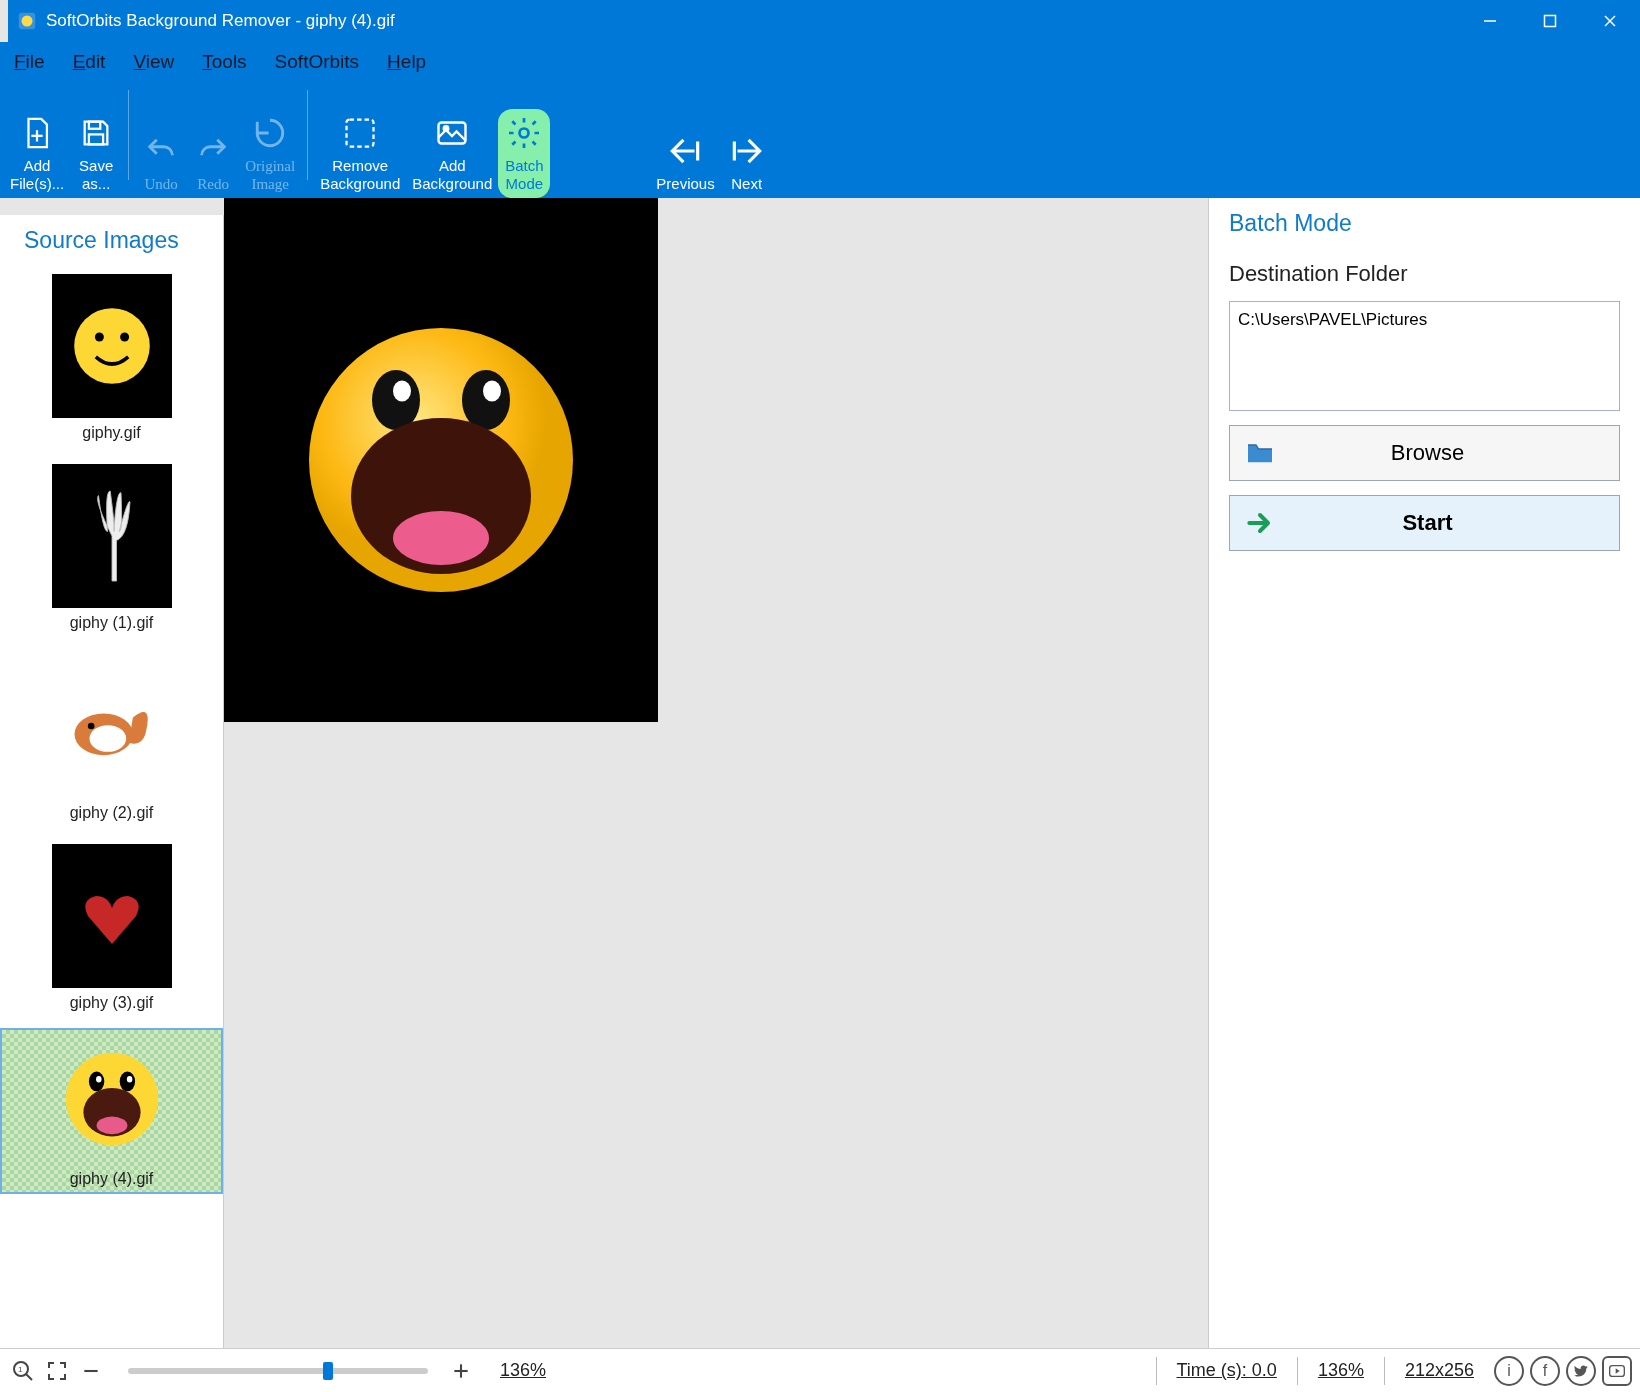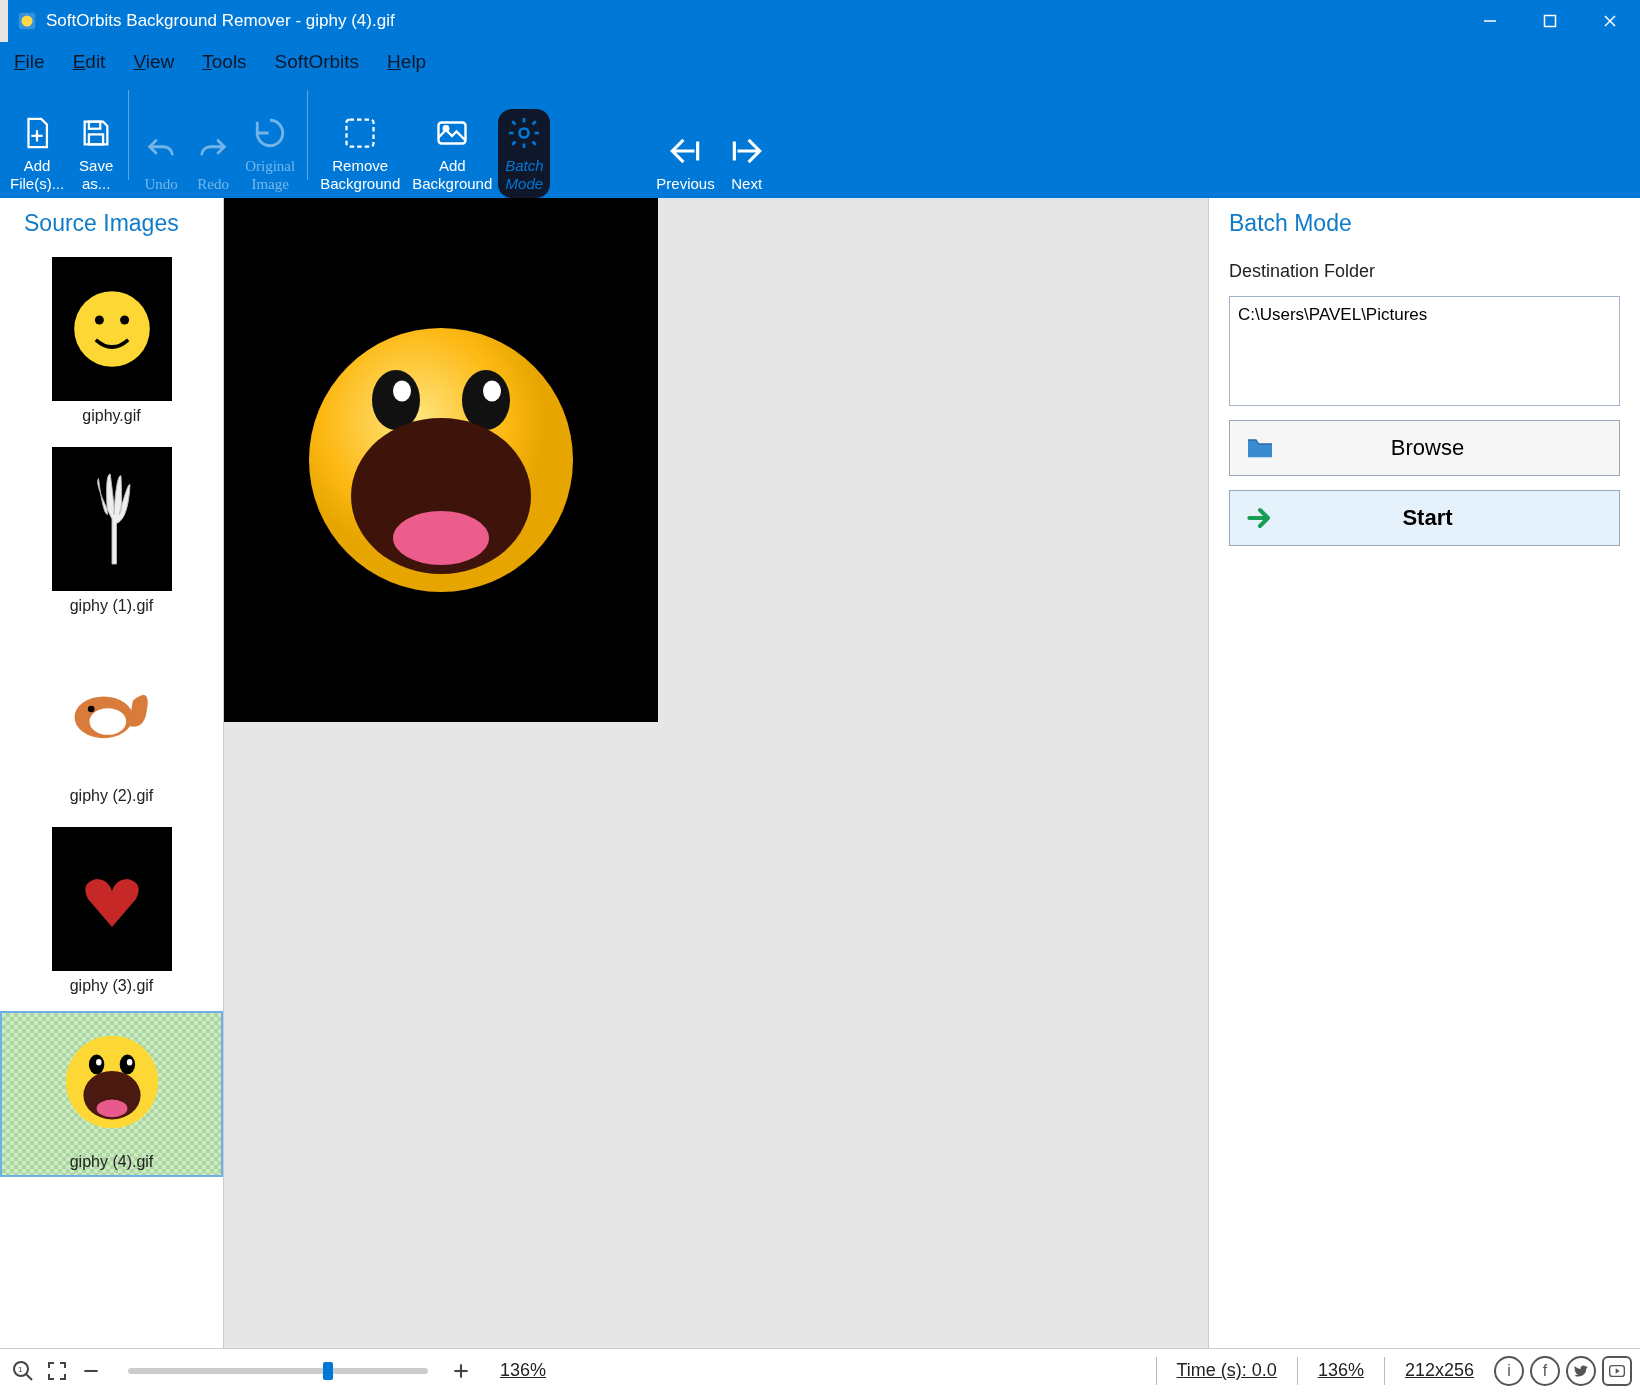--- a/index.html
+++ b/index.html
@@ -18,43 +18,43 @@
   .menubar .menuitem { cursor: pointer; }
   .menubar .menuitem .ul { text-decoration: underline; }
 
   
   .toolbar { height: 116px; background: #0078d7; display: flex; align-items: center; padding: 0 4px; color: #fff; font-size: 15px; }
   .tb-group { display: flex; align-items: flex-end; height: 100%; padding-top: 6px; }
   .tb-btn { display: flex; flex-direction: column; align-items: center; justify-content: flex-start; padding: 4px 6px; cursor: pointer; text-align: center; line-height: 1.25; }
   .tb-btn .ic { width: 40px; height: 40px; display: flex; align-items: center; justify-content: center; margin-bottom: 4px; }
   .tb-btn.disabled { opacity: 0.45; cursor: default; font-family: Liberation Serif, serif; }
   .tb-sep { width: 1px; height: 90px; background: rgba(255,255,255,0.35); margin: 8px 6px 0; align-self: flex-start; }
-  .tb-btn.active { background: #0f172a; color: #0078d7; border-radius: 14px; font-style: italic; }
+  .tb-btn.active { background: #86efac; color: #0078d7; border-radius: 14px; }
   .tb-spacer { width: 100px; }
 
   
   .main { flex: 1; display: flex; background: #e6e6e6; min-height: 0; }
 
   
-  .left-panel { width: 224px; background: #fff; border-right: 1px solid #ccc; display: flex; flex-direction: column; }
+  .left-panel { width: 224px; background: #fff; border-right: 1px solid #ccc; display: flex; flex-direction: column; margin-top: 17px; }
   .left-panel .panel-title { color: #0f7bc9; font-size: 23px; padding: 12px 24px 10px; }
   .thumbs { flex: 1; overflow-y: auto; padding: 4px 0 10px; }
   .thumb { display: flex; flex-direction: column; align-items: center; margin-bottom: 10px; cursor: pointer; padding: 4px 2px; border: 2px solid transparent; }
   .thumb.selected { background: repeating-conic-gradient(#a8d8a0 0% 25%, #cfe9c4 0% 50%) 0 0/8px 8px, #d3eccf; border: 2px solid #6fb0e8; }
   .thumb .img { width: 120px; height: 144px; background: #000; display: flex; align-items: center; justify-content: center; position: relative; }
   .thumb .label { font-size: 16px; color: #222; margin-top: 6px; }
 
   
   .canvas-area { flex: 1; position: relative; background: #e6e6e6; }
   .canvas-img { position: absolute; left: 0; top: 0; width: 434px; height: 524px; background: #000; display: flex; align-items: center; justify-content: center; }
 
   
   .right-panel { width: 432px; background: #fff; border-left: 1px solid #ccc; padding: 12px 20px; display: flex; flex-direction: column; gap: 14px; }
   .right-panel .panel-title { color: #0f7bc9; font-size: 23px; margin-bottom: 10px; }
-  .right-panel .lbl { font-size: 18px; color: #222; }
+  .right-panel .lbl { font-size: 22px; color: #222; }
   .right-panel textarea { width: 100%; height: 110px; border: 1px solid #a5b3c9; font-size: 17px; padding: 8px; resize: none; font-family: inherit; background:#fff; }
   .right-panel .btn { width: 100%; height: 56px; border: 1px solid #9aa7bb; background: #f6f6f6; display: flex; align-items: center; font-size: 22px; cursor: pointer; padding: 0 12px; }
   .right-panel .btn .bic { width: 36px; height: 36px; margin-right: 10px; display:flex; align-items:center; justify-content:center; }
   .right-panel .btn .blabel { flex:1; text-align:center; padding-right:40px; }
   .right-panel .btn.start { background: #e5f1fb; font-weight: 600; }
 
   
   .statusbar { height: 44px; background: #fff; border-top: 1px solid #ccc; display: flex; align-items: center; padding: 0 8px; font-size: 18px; color: #222; }
   .statusbar .sbtn { width: 30px; height: 30px; display:flex; align-items:center; justify-content:center; cursor:pointer; margin-right:4px; }
   .statusbar .slider { width: 300px; height: 6px; background: #ccc; border-radius: 3px; position: relative; margin: 0 18px; }

